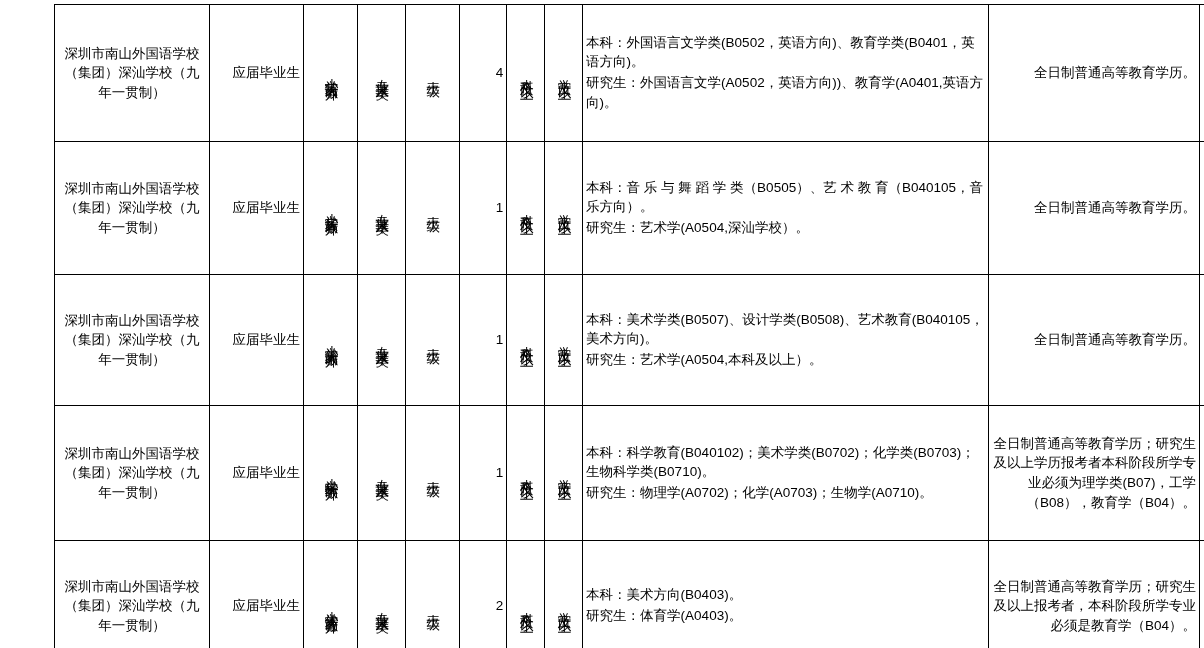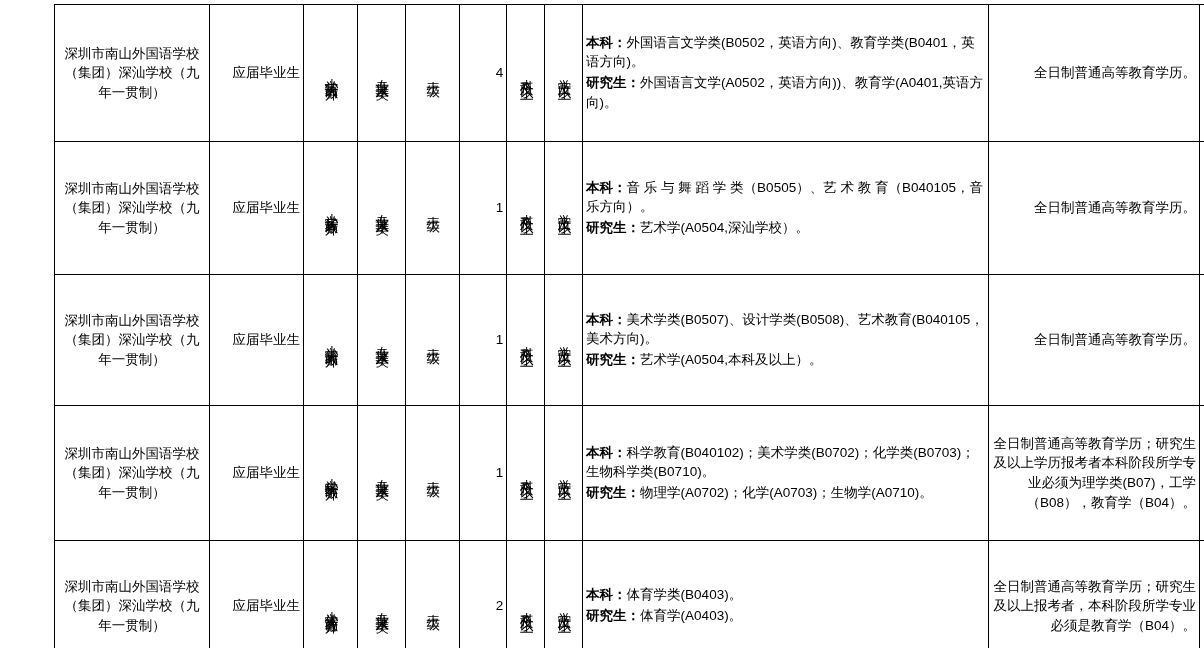--- a/index.html
+++ b/index.html
@@ -80,21 +80,21 @@
   .cell-major p {
     margin: 0 0 1px 0;
   }
   .cell-other {
     text-align: right;
     font-size: 13.5px;
     line-height: 1.6;
     padding-left: 6px;
     padding-right: 4px;
   }
-  .b { font-weight: bold; }
+  .b { font-weight: normal; }
   .row-h-1 > td { height: 132px; }
   .row-h-2 > td { height: 128px; }
   .row-h-3 > td { height: 126px; }
   .row-h-4 > td { height: 130px; }
   .row-h-5 > td { height: 126px; }
 </style>
 </head>
 <body>
 
 <div class="sheet">
@@ -301,21 +301,21 @@
             <div class="vwrap">
               <span class="vertical">本科及以上</span>
             </div>
           </td>
         <td>
             <div class="vwrap">
               <span class="vertical">学士及以上</span>
             </div>
           </td>
         <td class="cell-major">
-          <p><span class="b">本科：</span><span>体育学类(B0403)。</span></p>
+          <p><span class="b">本科：</span><span>美术方向(B0403)。</span></p>
           <p><span class="b">研究生：</span><span>体育学(A0403)。</span></p>
         </td>
         <td class="cell-other">全日制普通高等教育学历；研究生及以上报考者，本科阶段所学专业必须是教育学（B04）。</td>
         <td>
             <div class="vwrap">
               <span class="vertical">财政核拨</span>
             </div>
           </td>
       </tr>
 

